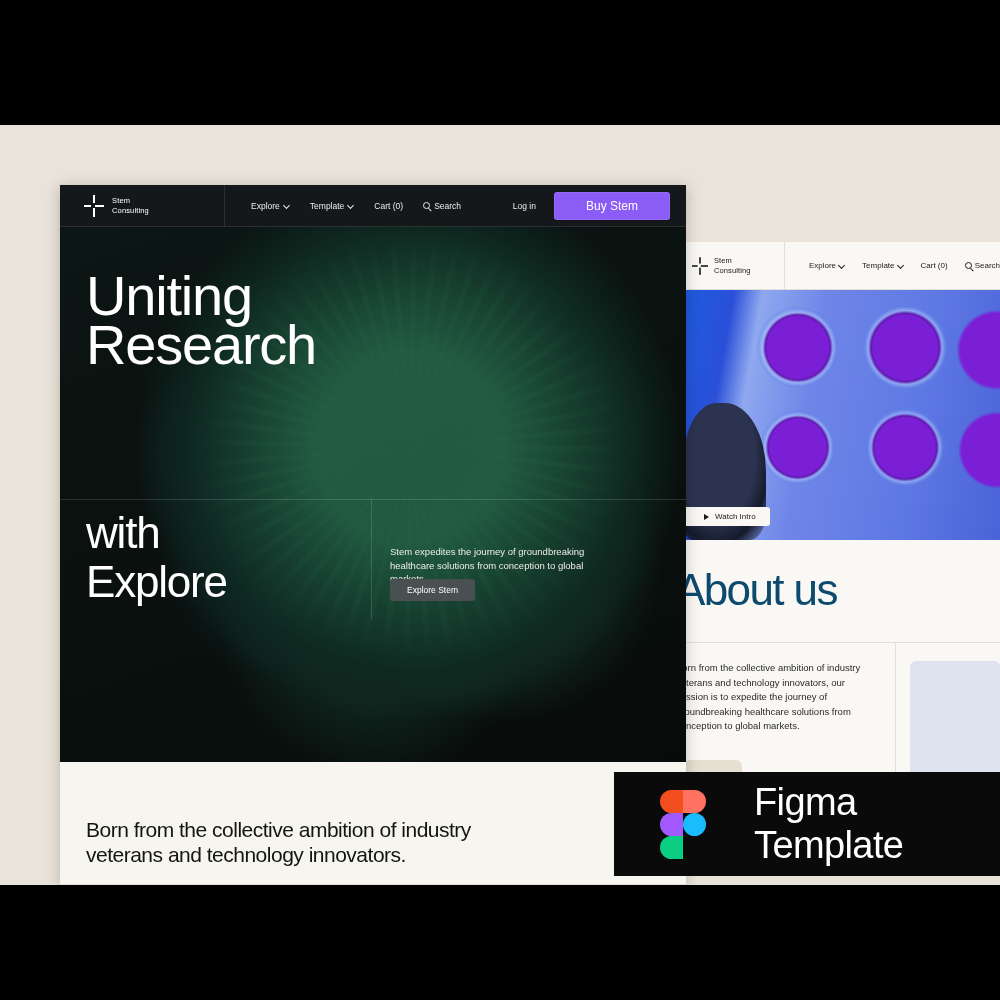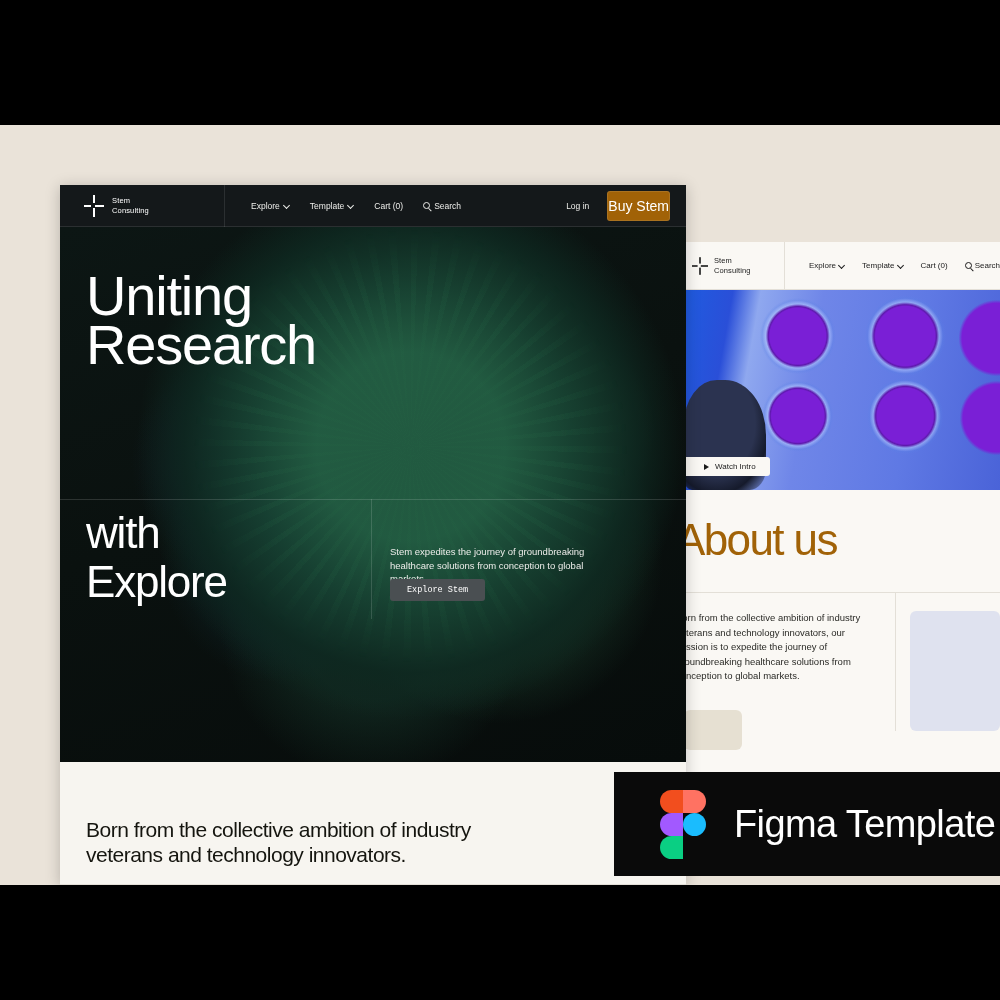--- a/index.html
+++ b/index.html
@@ -36,35 +36,35 @@
     margin-left:6px; font-size:7.5px; line-height:9.5px; color:#1b1b1b;
     letter-spacing:.1px;
   }
   .pr-navlinks {
     display:flex; align-items:center; gap:17px; padding-left:24px;
     font-size:8px; color:#1b1b1b;
   }
   .pr-navlinks .itm { display:flex; align-items:center; gap:3px; white-space:nowrap; }
 
   .pr-hero {
-    position:relative; height:200px; width:316px; overflow:hidden;
+    position:relative; height:250px; width:316px; overflow:hidden;
     background:#0a0a14;
   }
   .pr-hero-img { position:absolute; inset:0; }
   .watch-btn {
     position:absolute; left:0; bottom:14px; height:19px;
     background:#FAF8F4; border-radius:0 3px 3px 0;
     display:flex; align-items:center; gap:6px;
     padding:0 14px 0 20px; font-size:8px; color:#1b1b1b;
   }
   .tri { width:0;height:0;border-left:5px solid #1b1b1b;border-top:3.5px solid transparent;border-bottom:3.5px solid transparent; }
 
   .pr-about { padding:26px 0 0 0; background:#FAF8F4; height:260px; position:relative; }
   .pr-about-title {
-    font-size:44px; line-height:48px; letter-spacing:-1.6px; color:#a16207;
+    font-size:44px; line-height:48px; letter-spacing:-1.6px; color:#0c4a6e;
     padding-left:0; margin-left:-8px; font-weight:400;
   }
   .pr-rule { margin-top:28px; height:1px; background:#E3DFD7; width:100%; }
   .pr-cols { display:flex; }
   .pr-about-body {
     width:272px; padding:18px 16px 0 0; font-size:9.5px; line-height:14.5px;
     color:#2a2a26; margin-left:-8px;
   }
   .pr-divider { width:1px; background:#E3DFD7; align-self:stretch; }
   .pr-card-col { flex:1; padding:18px 0 0 14px; }
@@ -116,22 +116,22 @@
   }
   .mag:after {
     content:""; position:absolute; right:-2.5px; bottom:-2px; width:3.5px; height:1px;
     background:currentColor; transform:rotate(45deg);
   }
   .pl-nav-right {
     margin-left:auto; display:flex; align-items:center; gap:18px; padding-right:16px;
   }
   .login-link { font-size:8.5px; color:#EDEDEA; }
   .buy-btn {
-    background:#a16207; color:#fff; font-size:14px;
-    padding:6px 0; border-radius:3px; border:1px solid rgba(255,255,255,.10);
+    background:#8b5cf6; color:#fff; font-size:12px;
+    padding:6px 31px; border-radius:3px; border:1px solid rgba(255,255,255,.10);
   }
 
   
   .pl-hero { position:relative; width:626px; height:535px; background:#0B1512; overflow:hidden; }
   .pl-hero-img { position:absolute; inset:0; }
   .hero-headline {
     position:absolute; left:26px; top:44px;
     font-size:56px; line-height:49px; letter-spacing:-1.2px; color:#fff; font-weight:400;
   }
   .hero-headline2 {
@@ -146,21 +146,21 @@
     position:absolute; left:311px; top:272px; width:1px; height:120px;
     background:rgba(255,255,255,.14);
   }
   .hero-copy {
     position:absolute; left:330px; top:290px; width:210px;
     font-size:9.5px; line-height:13.5px; color:#EDEDEA;margin-top:28px;
   }
   .explore-btn {
     position:absolute; left:330px; top:352px;
     background:#4A4F52; color:#fff; font-size:8.5px;
-    padding:6px 17px; border-radius:3px;font-family:Liberation Mono, monospace;
+    padding:6px 17px; border-radius:3px;
   }
 
   
   .pl-light { position:relative; background:#F7F5F0; height:123px; }
   .born {
     position:absolute; left:26px; top:56px; width:420px;
     font-size:21px; line-height:24.5px; letter-spacing:-.5px; color:#15150f;
     font-weight:400;
   }
   .pl-rule {
@@ -173,21 +173,21 @@
     background:#0A0A0A; display:flex; align-items:center; padding-left:46px; gap:28px;
   }
   .figma-logo { position:relative; width:46px; height:68px; flex:0 0 auto; }
   .figma-logo span { position:absolute; display:block; }
   .f-tl { left:0;    top:0;    width:23px; height:23px; background:#F24E1E; border-radius:11.5px 0 0 11.5px; }
   .f-tr { left:23px; top:0;    width:23px; height:23px; background:#FF7262; border-radius:0 11.5px 11.5px 0; }
   .f-ml { left:0;    top:23px; width:23px; height:23px; background:#A259FF; border-radius:11.5px 0 0 11.5px; }
   .f-mr { left:23px; top:23px; width:23px; height:23px; background:#1ABCFE; border-radius:50%; }
   .f-bl { left:0;    top:46px; width:23px; height:23px; background:#0ACF83; border-radius:11.5px 0 0 11.5px; }
   .figma-text {
-    color:#fff; font-size:38px; letter-spacing:-.6px; font-weight:400;
+    color:#fff; font-size:38px; letter-spacing:-.6px; font-weight:400;margin-left:20px;
   }
 
   
   .img-virus {
     background:
       radial-gradient(circle at 56% 41%, rgba(34,92,66,.95) 0 20%, rgba(23,66,50,.9) 34%, rgba(14,40,32,.85) 48%, rgba(9,22,20,0) 58%),
       radial-gradient(circle at 44% 30%, rgba(46,110,74,.45) 0 12%, rgba(0,0,0,0) 26%),
       radial-gradient(circle at 70% 62%, rgba(40,100,70,.40) 0 14%, rgba(0,0,0,0) 30%),
       radial-gradient(circle at 36% 62%, rgba(16,46,52,.55) 0 10%, rgba(0,0,0,0) 24%),
       radial-gradient(circle at 62% 22%, rgba(58,126,84,.35) 0 8%, rgba(0,0,0,0) 20%),

